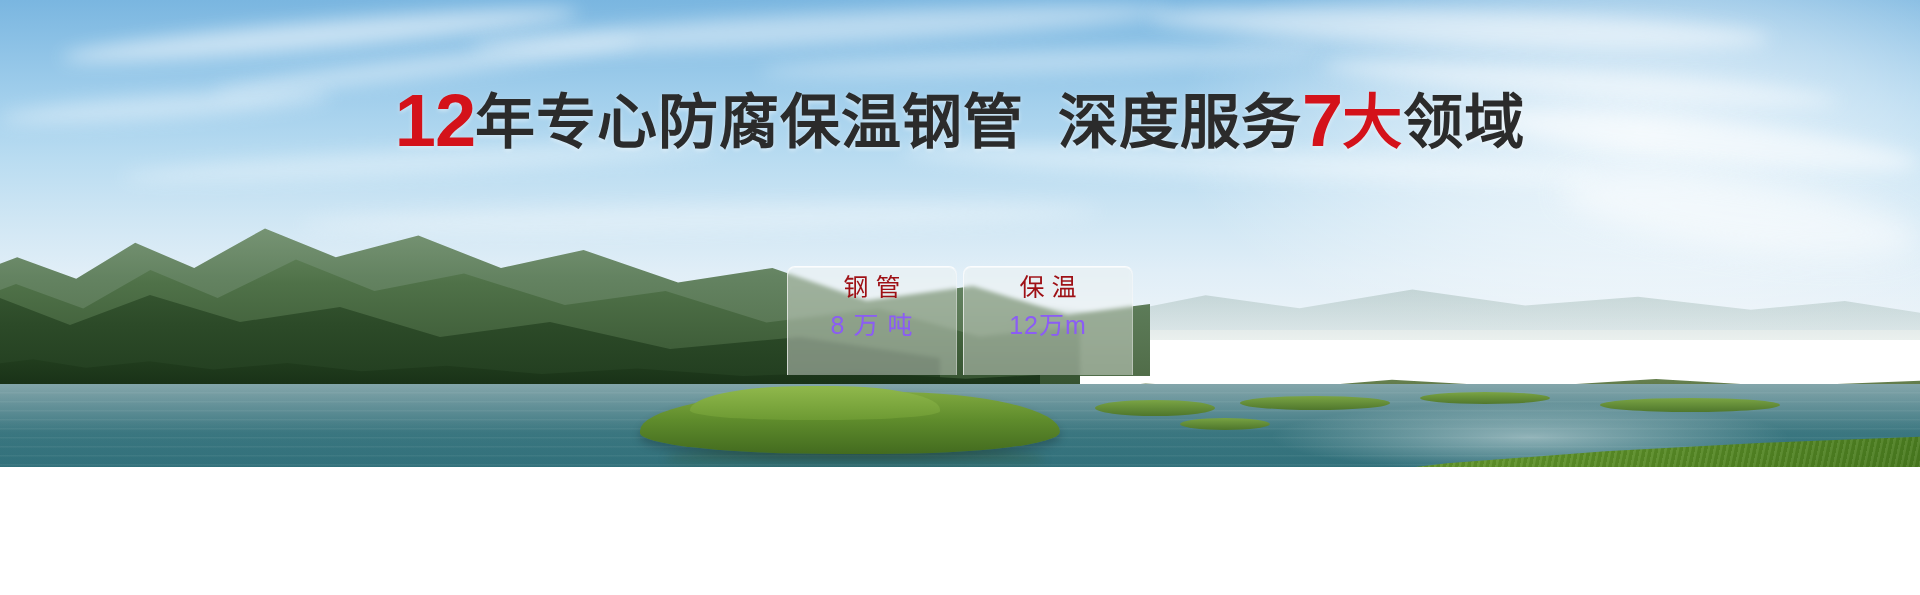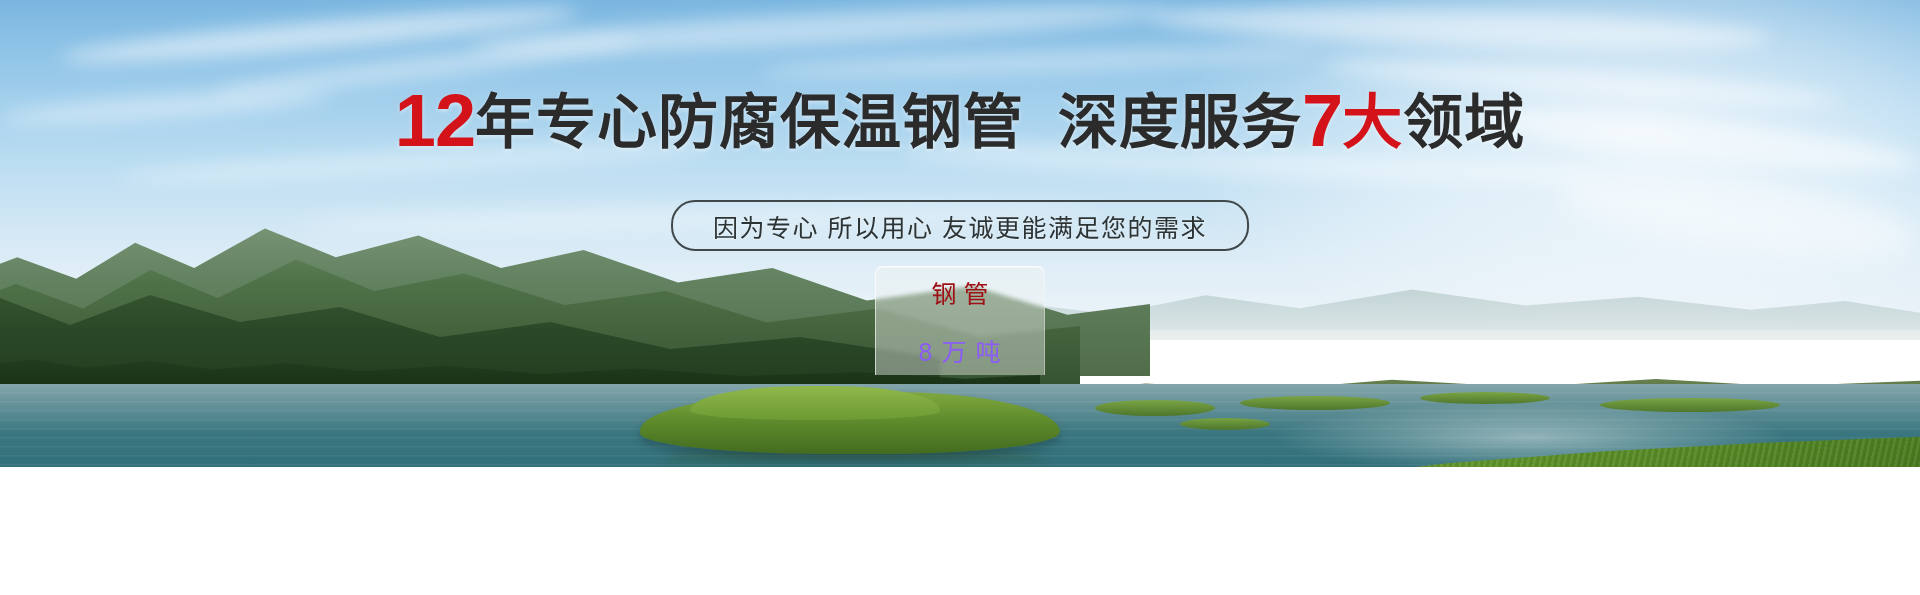--- a/index.html
+++ b/index.html
@@ -208,22 +208,22 @@
     gap:6px;
   }
   .stat-card{
     width:168px;height:108px;
     background:rgba(240,244,240,.42);
     border-top:1px solid rgba(255,255,255,.85);
     border-left:1px solid rgba(255,255,255,.65);
     border-right:1px solid rgba(255,255,255,.35);
     border-radius:8px 8px 0 0;
     display:flex;flex-direction:column;
-    align-items:center;justify-content:center;
-    gap:22px;
+    align-items:center;
+    gap:2px;
     backdrop-filter:blur(2px);
     box-shadow:inset 0 1px 0 rgba(255,255,255,.5);
   }
   .stat-label{
     font-size:25px;
     color:#9e1015;
     letter-spacing:7px;
     text-indent:7px;
     font-weight:normal;
   }
@@ -287,29 +287,30 @@
     <div class="grass-tex"></div>
     <div class="grass-left"></div>
   </div>
 
   <div class="content">
 
     <div class="headline">
       <span class="hl-red hl-num">12</span><span>年专心防腐保温钢管</span><span class="hl-gap"></span><span>深度服务</span><span class="hl-red hl-num">7</span><span class="hl-red">大</span><span>领域</span>
     </div>
 
-    <div class="subtitle-pill">
-      <span>因为专心 所以用心  友诚更能满足您的需求</span>
-    </div>
 
     <div class="stats">
 
       <div class="stat-card">
         <div class="stat-label">钢管</div>
         <div class="stat-value"><span>8 万 吨</span><sup></sup></div>
       </div>
 
 
+      <div class="stat-card">
+        <div class="stat-label">保温</div>
+        <div class="stat-value"><span>12万m</span><sup></sup></div>
+      </div>
 
     </div>
 
   </div>
 </div>
 
 </body></html>

